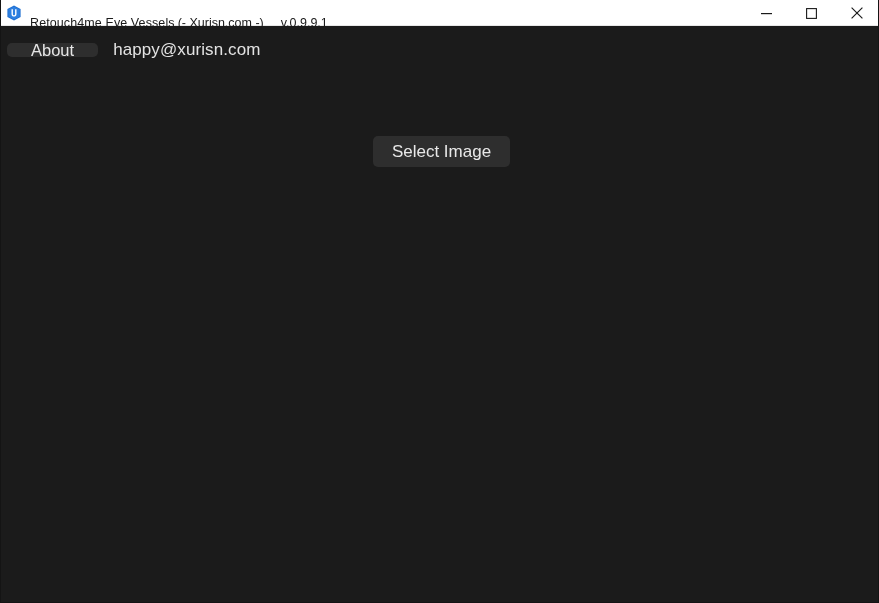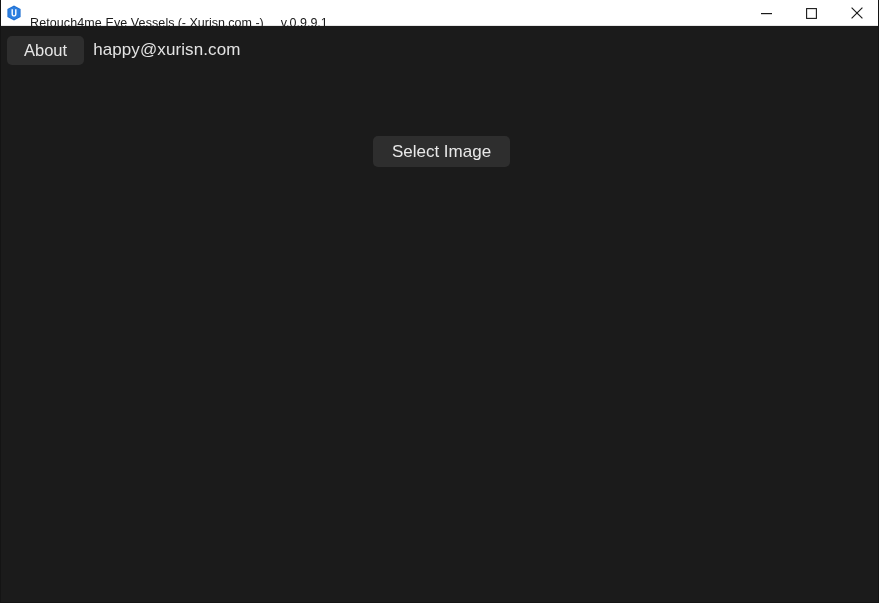--- a/index.html
+++ b/index.html
@@ -105,33 +105,33 @@
     user-select: none;
   }
 
   .about-button {
     background: #2e2e2e;
     color: #e6e6e6;
     border: none;
     border-radius: 5px;
     font-family: "Liberation Sans", sans-serif;
     font-size: 16.5px;
-    height: 29px;
+    height: 14px;
     line-height: 29px;
-    padding: 0 17px;
+    padding: 0 24px;
     cursor: default;
     display: inline-flex;
     align-items: center;
     justify-content: center;
   }
 
   .email-label {
     color: #e3e3e3;
     font-size: 17px;
-    margin-left: 9px;
+    margin-left: 15px;
     letter-spacing: 0.1px;
   }
 
   
   .content-area {
     flex: 1 1 auto;
     position: relative;
     background: #1b1b1b;
     display: flex;
     align-items: center;

